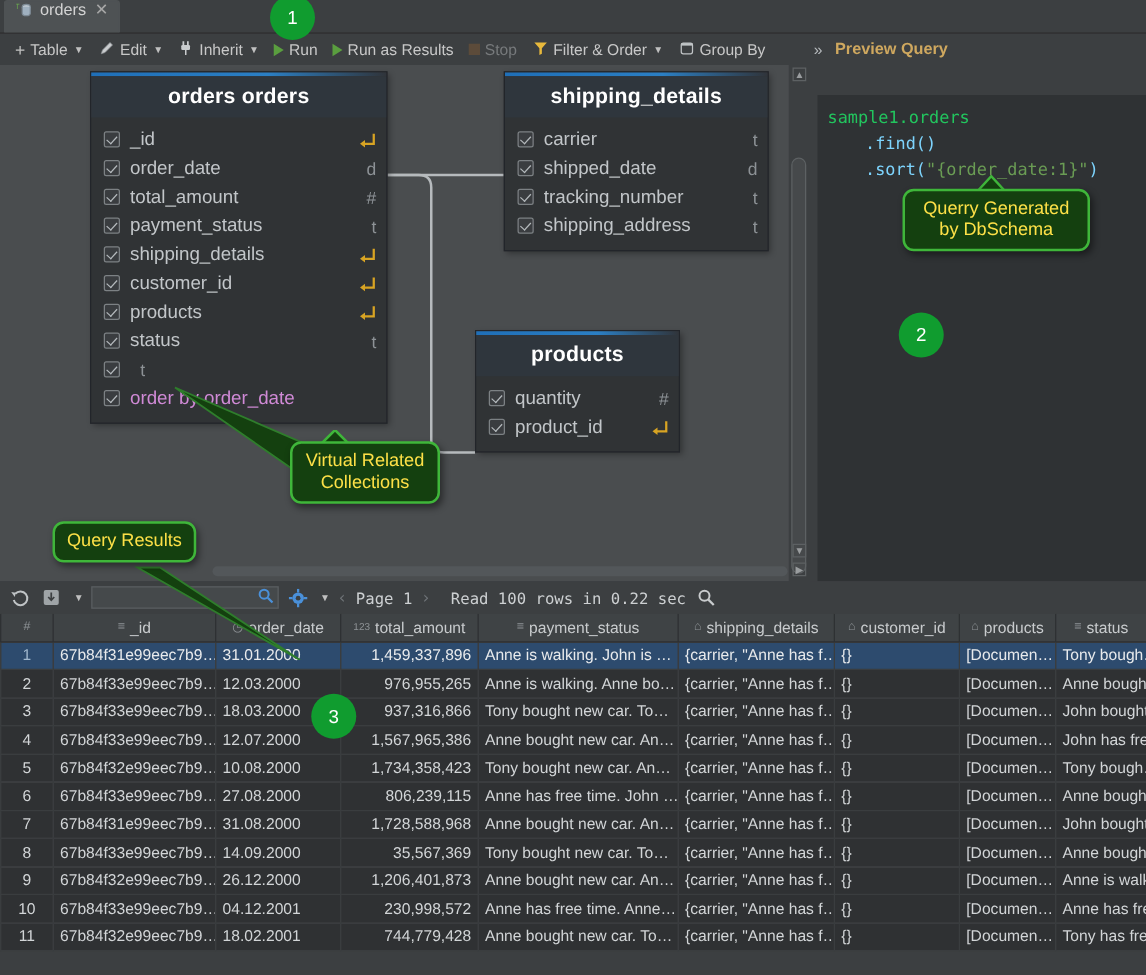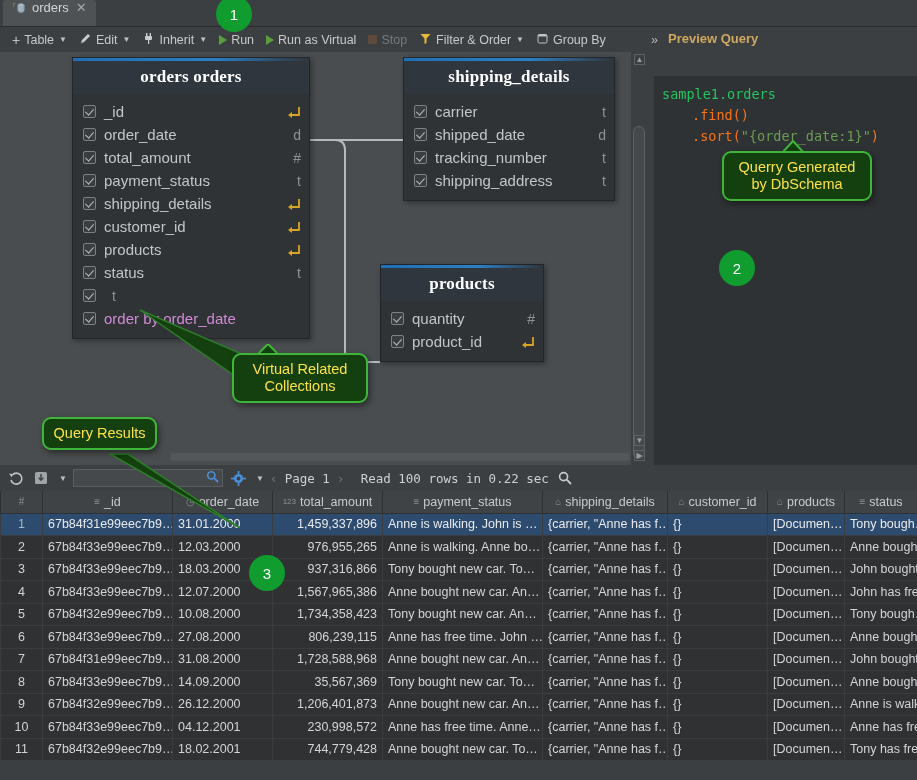--- a/index.html
+++ b/index.html
@@ -130,21 +130,20 @@
     background: linear-gradient(to right, #1f6fb8 0%, #2b7fc4 60%, #30343a 100%);
   }
   .entity-title {
     background: #2f363d;
     color: #ffffff;
     font-weight: bold;
     text-align: center;
     padding: 6px 8px 7px;
     font-size: 17px;
     letter-spacing: .2px;
-    font-family: Liberation Serif, serif;
   }
   .entity-body { padding: 6px 0 8px 0; }
   .col-row {
     display: flex;
     align-items: center;
     padding: 1px 8px 1px 10px;
     height: 23px;
     font-size: 15px;
     color: #c2c6c9;
   }
@@ -189,21 +188,21 @@
     position: absolute;
     top: 24px; left: 6px; right: 0; bottom: 0;
     background: #2f3234;
     font-family: "DejaVu Sans Mono", monospace;
     font-size: 13.5px;
     padding: 8px 0 0 8px;
     line-height: 21px;
     white-space: pre;
   }
   .code-t1 { color: #22c55e; }
-  .code-fn { color: #f97316; }
+  .code-fn { color: #7dd3fc; }
   .code-str { color: #6a9c54; }
 
   
   .callout {
     position: absolute;
     background: #14400f;
     border: 2px solid #3fb63a;
     border-radius: 9px;
     color: #fde047;
     font-size: 14.5px;
@@ -370,21 +369,21 @@
     </span>
     <span>Inherit</span>
     <span class="caret">▼</span>
   </div>
   <div class="tb-item">
     <span class="tri-right"></span>
     <span>Run</span>
   </div>
   <div class="tb-item">
     <span class="tri-right"></span>
-    <span>Run as Virtual</span>
+    <span>Run as Results</span>
   </div>
   <div class="tb-item disabled">
     <span class="stop-sq"></span>
     <span>Stop</span>
   </div>
   <div class="tb-item">
     <span>
       <svg width="13" height="13" viewBox="0 0 13 13">
           <path d="M1.5 2h10l-4 4.6V11l-2 1V6.6z" fill="#e8b93c"></path>
         </svg>
@@ -554,21 +553,21 @@
 </svg>
 <div class="callout" style="left:722px; top:151px; width:150px; white-space:pre-line;">Querry Generated
 by DbSchema</div>
 
 <svg style="position:absolute;left:120px;top:300px;z-index:38;" width="200" height="110">
   <path d="M20 10 L140 62 L118 78 Z" fill="#14400f" stroke="#2f7d2c" stroke-width="1.5"></path>
 </svg>
 <svg style="position:absolute;left:228px;top:344px;z-index:39;" width="160" height="14">
   <path d="M28 12 L40 0 L52 12 Z" fill="#14400f" stroke="#3fb63a" stroke-width="2"></path>
 </svg>
-<div class="callout" style="left:232px; top:353px; width:136px; white-space:pre-line;">Virtual Related
+<div class="callout" style="left:232px; top:353px; width:120px; white-space:pre-line;">Virtual Related
 Collections</div>
 
 <svg style="position:absolute;left:40px;top:448px;z-index:38;" width="240" height="80">
   <path d="M88 6 L70 6 L200 80 Z" fill="#14400f" stroke="#2f7d2c" stroke-width="1.5"></path>
 </svg>
 <div class="callout" style="left:42px; top:417px; width:115px;">Query Results</div>
 
 <div class="results">
 
   <div class="hscroll"></div>

